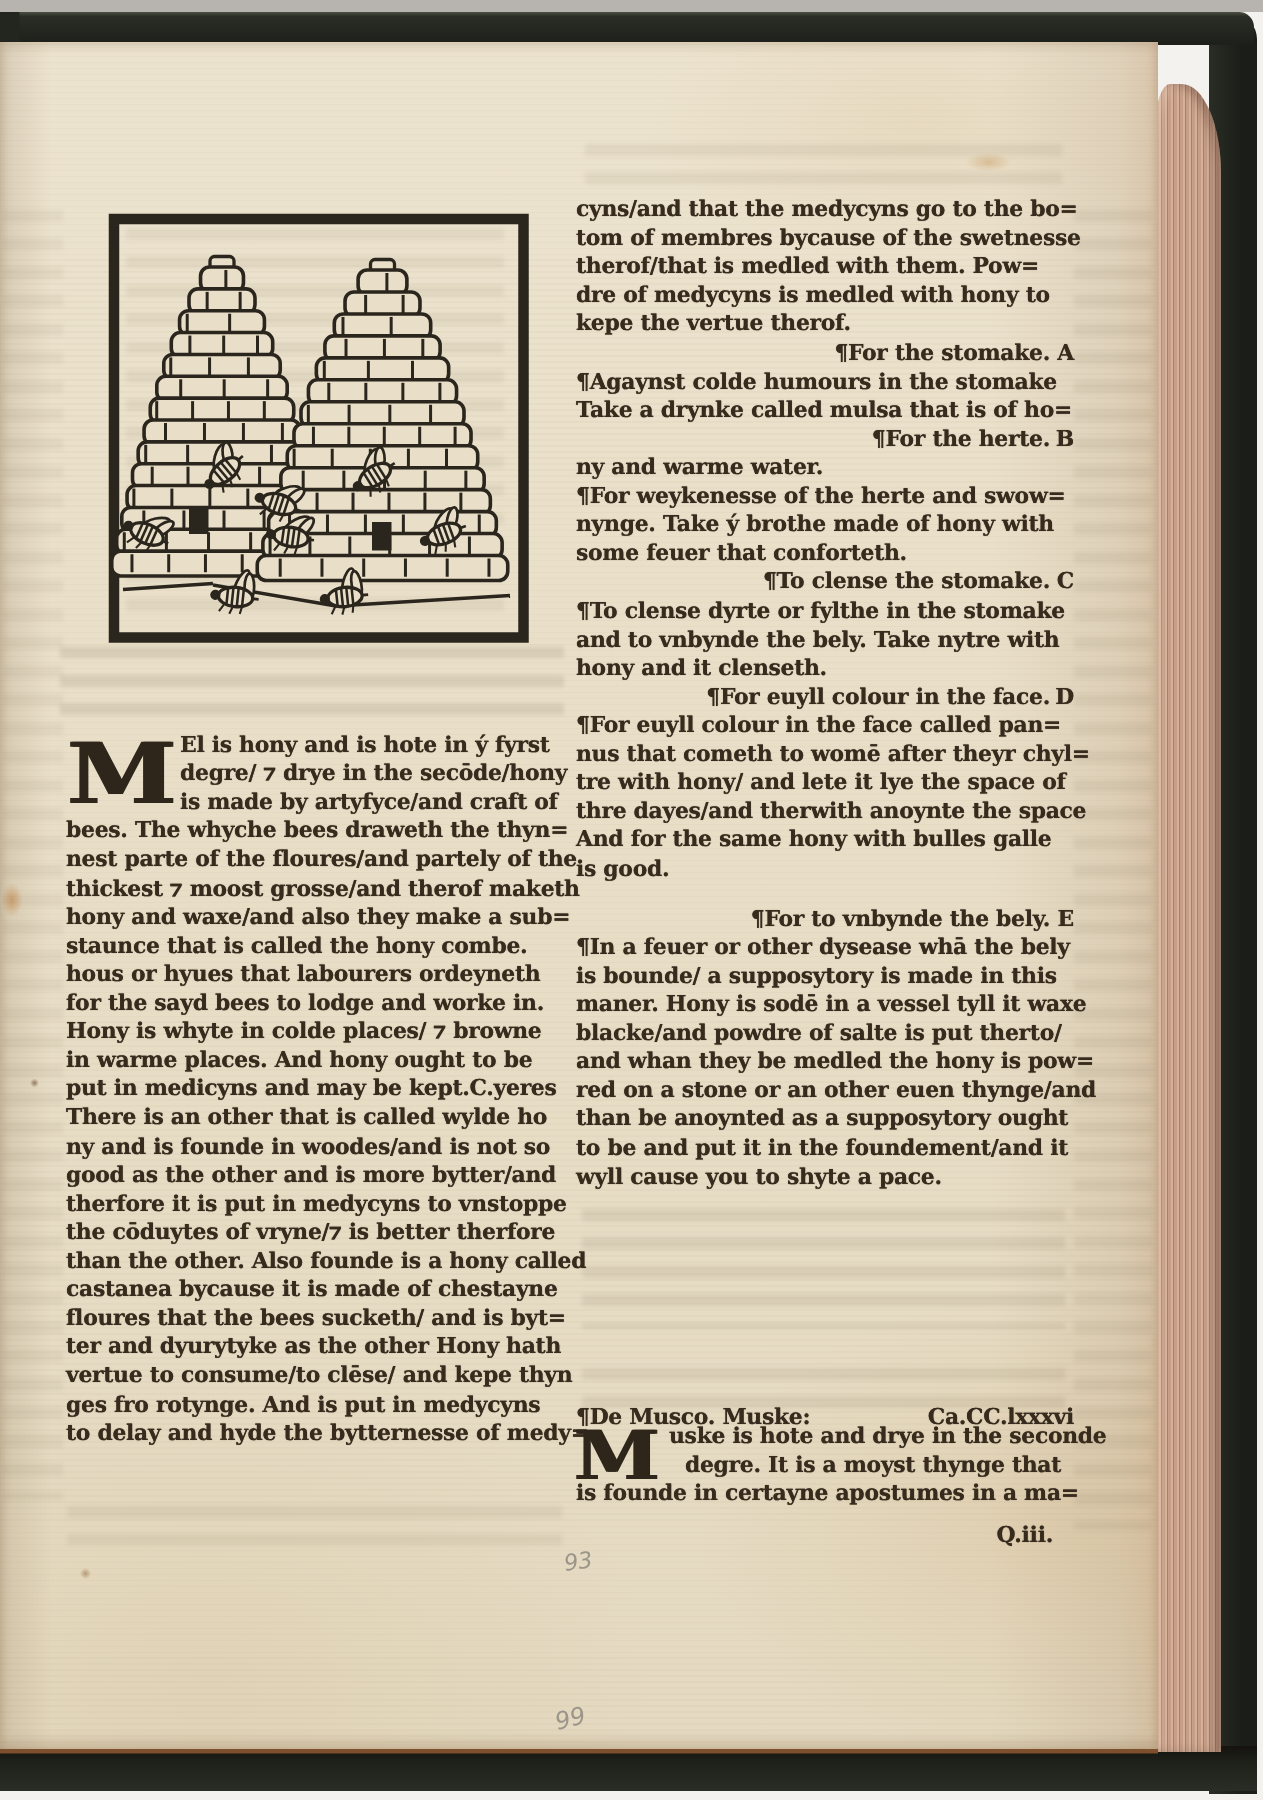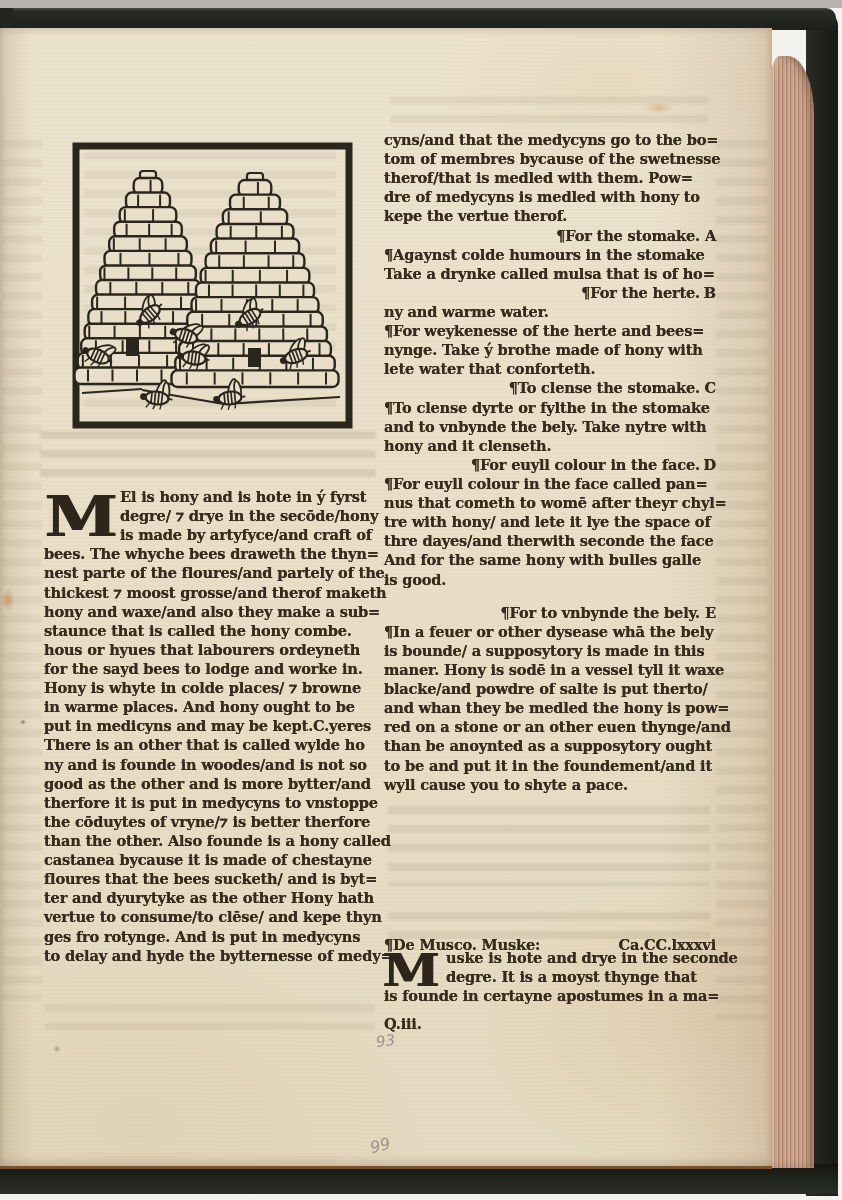--- a/index.html
+++ b/index.html
@@ -61,24 +61,24 @@
   .hc{flex:1;text-align:right;}
   .hr{min-width:16px;text-align:right;}
   .col-left{left:44px;top:459px;width:336px;}
   .col-right{left:384px;top:102px;width:332px;}
   .dc-wrap{position:relative;}
   .indent .line{padding-left:76px;}
   .dropcap{position:absolute;left:0;top:1px;font-size:56px;line-height:56px;font-weight:700;color:#2e261a;
     transform:scaleX(1.18);transform-origin:left top;text-shadow:1.3px 0 0 currentColor;}
   .chapline{left:384px;top:907px;width:332px;display:flex;justify-content:space-between;}
   .musk{left:384px;top:920px;width:334px;}
-  .musk .indent .line{padding-left:62px;}
+  .musk .indent .line{padding-left:62px;text-align:center;}
   .dropcap2{position:absolute;left:-2px;top:0;font-size:45px;line-height:46px;font-weight:700;color:#2e261a;
     transform:scaleX(1.15);transform-origin:left top;text-shadow:1.1px 0 0 currentColor;}
-  .sig{left:384px;top:986px;width:318px;text-align:left;}
+  .sig{left:384px;top:986px;width:318px;text-align:right;}
 
   .pencil{position:absolute;font:italic 400 15px "DejaVu Sans",sans-serif;color:#948e85;opacity:.9;}
   .p93{left:376px;top:1004px;transform:rotate(-8deg);}
   .p99{left:370px;top:1108px;transform:rotate(-14deg);font-size:16px;}
 </style>
 </head>
 <body>
 
 <div class="scene">
   <div class="table-strip"></div>
@@ -406,38 +406,38 @@
           <span class="hc">¶For the stomake.</span>
           <span class="hr">A</span>
         </div>
         <div class="line">¶Agaynst colde humours in the stomake</div>
         <div class="line">Take a drynke called mulsa that is of ho=</div>
         <div class="line head">
           <span class="hc">¶For the herte.</span>
           <span class="hr">B</span>
         </div>
         <div class="line">ny and warme water.</div>
-        <div class="line">¶For weykenesse of the herte and bees=</div>
+        <div class="line">¶For weykenesse of the herte and swow=</div>
         <div class="line">nynge. Take ý brothe made of hony with</div>
-        <div class="line">lete water that conforteth.</div>
+        <div class="line">some feuer that conforteth.</div>
         <div class="line head">
           <span class="hc">¶To clense the stomake.</span>
           <span class="hr">C</span>
         </div>
         <div class="line">¶To clense dyrte or fylthe in the stomake</div>
         <div class="line">and to vnbynde the bely. Take nytre with</div>
         <div class="line">hony and it clenseth.</div>
         <div class="line head">
           <span class="hc">¶For euyll colour in the face.</span>
           <span class="hr">D</span>
         </div>
         <div class="line">¶For euyll colour in the face called pan=</div>
         <div class="line">nus that cometh to womē after theyr chyl=</div>
         <div class="line">tre with hony/ and lete it lye the space of</div>
-        <div class="line">thre dayes/and therwith seconde the face</div>
+        <div class="line">thre dayes/and therwith anoynte the space</div>
         <div class="line">And for the same hony with bulles galle</div>
         <div class="line">is good.</div>
         <div class="vgap" style="height: 14px;"></div>
         <div class="line head">
           <span class="hc">¶For to vnbynde the bely.</span>
           <span class="hr">E</span>
         </div>
         <div class="line">¶In a feuer or other dysease whā the bely</div>
         <div class="line">is bounde/ a supposytory is made in this</div>
         <div class="line">maner. Hony is sodē in a vessel tyll it waxe</div>

